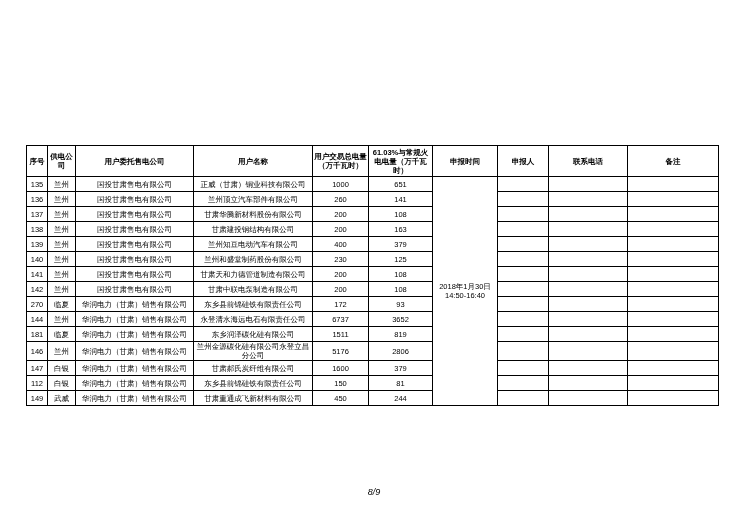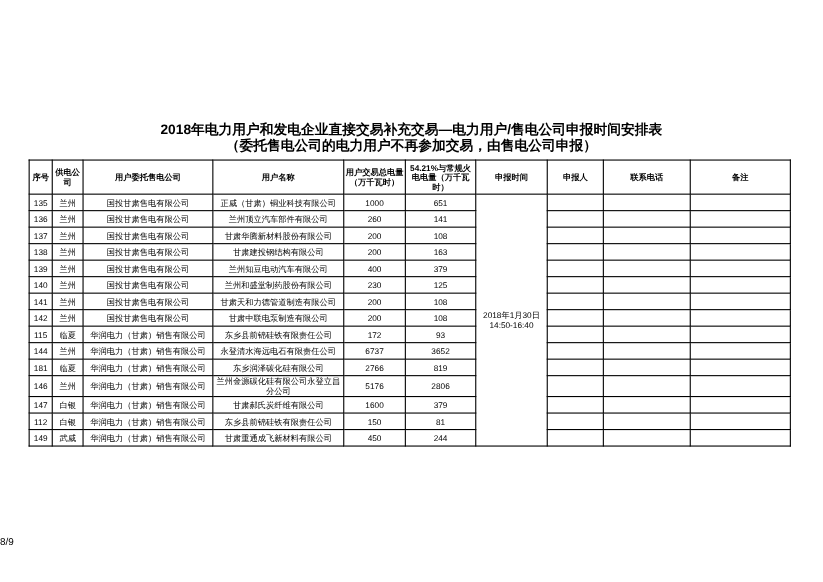--- a/index.html
+++ b/index.html
@@ -56,32 +56,30 @@
   }
   .main-table td.time-cell {
     font-weight: normal;
     vertical-align: middle;
   }
   .footer {
     position: absolute;
     top: 487px;
     left: 0;
     right: 0;
+    text-align: center;
     font-size: 9px;
+    font-style: italic;
   }
 </style>
 </head>
 <body>
 
 <div class="page">
 
-  <div class="title">
-    <div>2018年电力用户和发电企业直接交易补充交易—电力用户/售电公司申报时间安排表</div>
-    <div>（委托售电公司的电力用户不再参加交易，由售电公司申报）</div>
-  </div>
 
   <table class="main-table">
     <colgroup>
       <col style="width:21px">
         <col style="width:28px">
         <col style="width:118px">
       <col style="width:119px">
         <col style="width:56px">
         <col style="width:64px">
       <col style="width:65px">
@@ -89,21 +87,21 @@
         <col style="width:79px">
       <col style="width:91px">
     </colgroup>
     <thead>
       <tr>
         <th>序号</th>
         <th>供电公司</th>
         <th>用户委托售电公司</th>
         <th>用户名称</th>
         <th>用户交易总电量（万千瓦时）</th>
-        <th>54.21%与常规火电电量（万千瓦时）</th>
+        <th>61.03%与常规火电电量（万千瓦时）</th>
         <th>申报时间</th>
         <th>申报人</th>
         <th>联系电话</th>
         <th>备注</th>
       </tr>
     </thead>
     <tbody>
         <tr>
           <td>135</td>
           <td>兰州</td>
@@ -190,21 +188,21 @@
           <td>兰州</td>
           <td>国投甘肃售电有限公司</td>
           <td>甘肃中联电泵制造有限公司</td>
           <td>200</td>
           <td>108</td>
           <td></td>
           <td></td>
           <td></td>
         </tr>
         <tr>
-          <td>115</td>
+          <td>270</td>
           <td>临夏</td>
           <td>华润电力（甘肃）销售有限公司</td>
           <td>东乡县前锦硅铁有限责任公司</td>
           <td>172</td>
           <td>93</td>
           <td></td>
           <td></td>
           <td></td>
         </tr>
         <tr>
@@ -216,21 +214,21 @@
           <td>3652</td>
           <td></td>
           <td></td>
           <td></td>
         </tr>
         <tr>
           <td>181</td>
           <td>临夏</td>
           <td>华润电力（甘肃）销售有限公司</td>
           <td>东乡润泽碳化硅有限公司</td>
-          <td>2766</td>
+          <td>1511</td>
           <td>819</td>
           <td></td>
           <td></td>
           <td></td>
         </tr>
         <tr>
           <td>146</td>
           <td>兰州</td>
           <td>华润电力（甘肃）销售有限公司</td>
           <td>兰州金源碳化硅有限公司永登立昌分公司</td>

